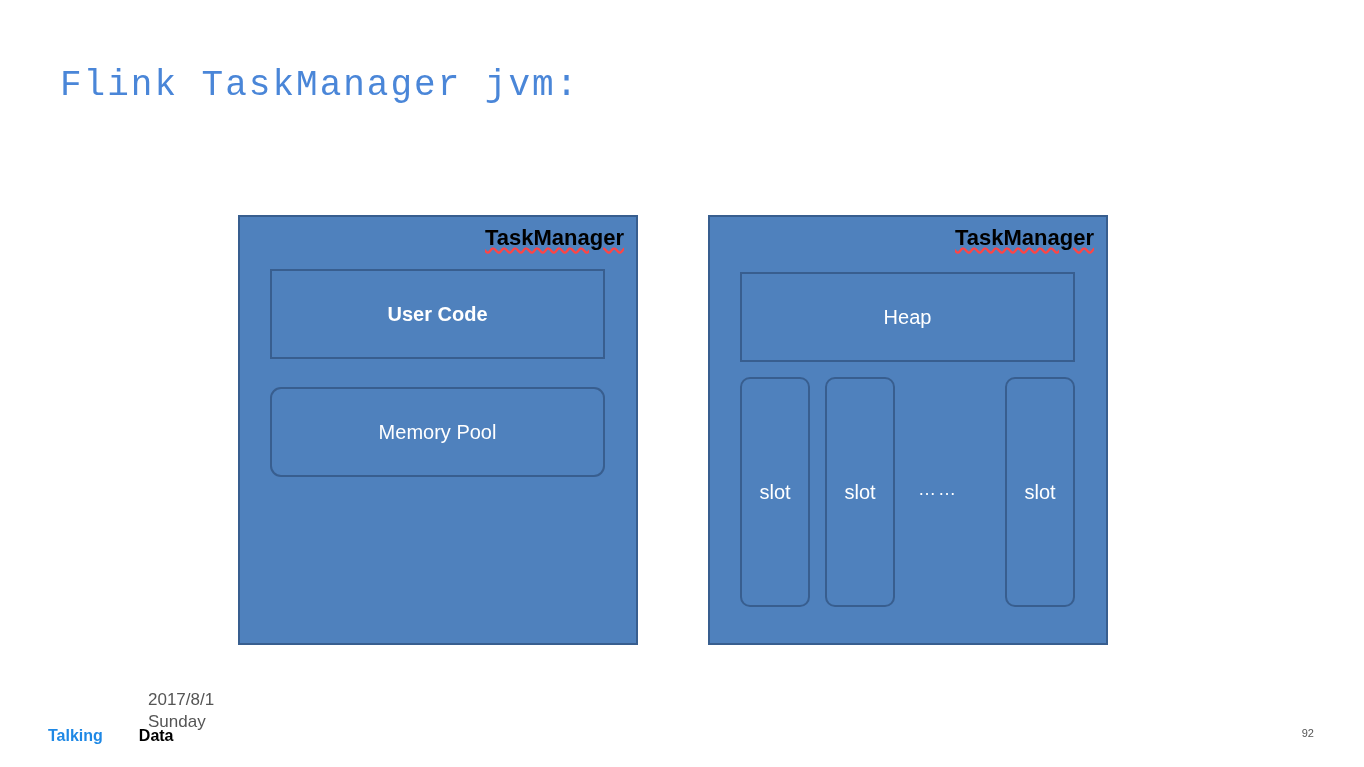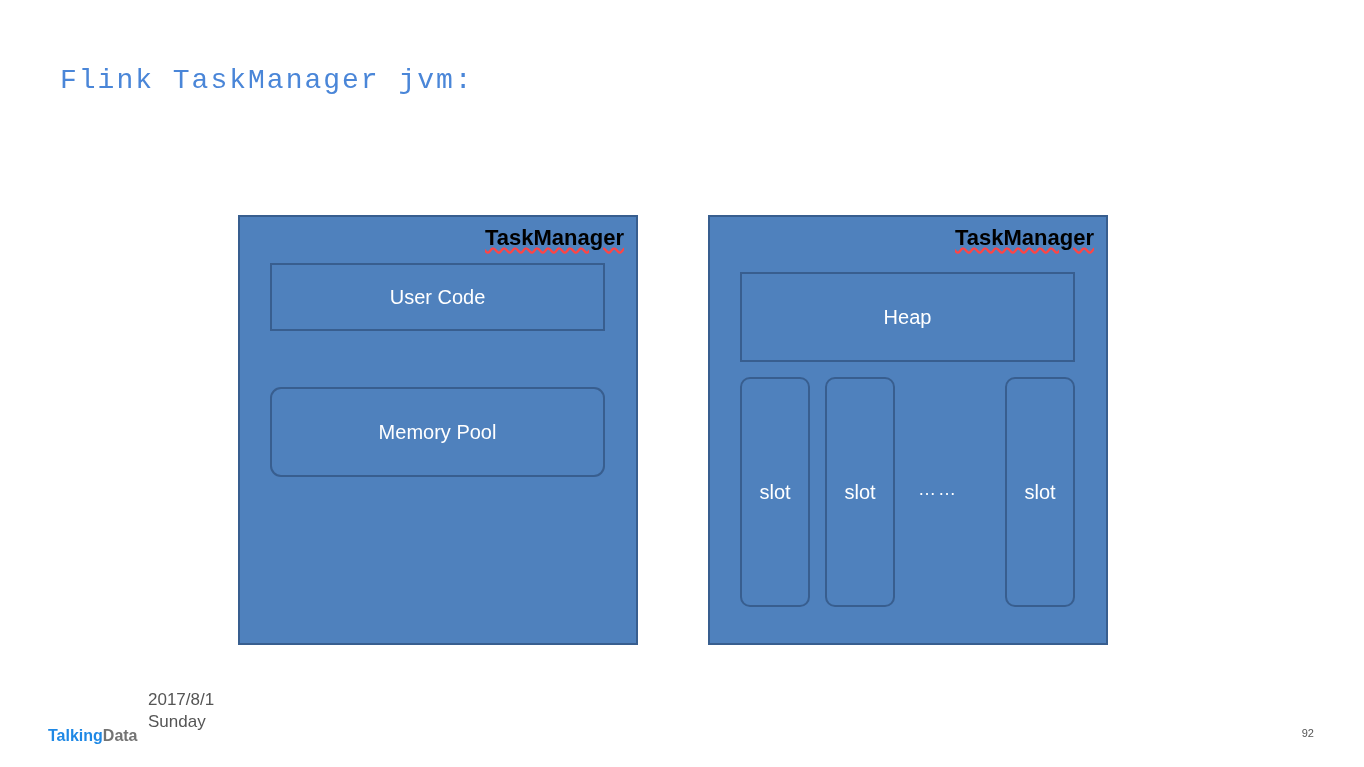--- a/index.html
+++ b/index.html
@@ -14,21 +14,21 @@
       background: #ffffff;
       font-family: 'Microsoft YaHei', 'SimSun', sans-serif;
       position: relative;
       overflow: hidden;
     }
     
     .slide-title {
       position: absolute;
       top: 65px;
       left: 60px;
-      font-size: 28px;
+      font-size: 36px;
       color: #4a86d8;
       font-family: 'Courier New', 'SimSun', monospace;
       letter-spacing: 2px;
     }
     
     .diagram-container {
       position: absolute;
       top: 215px;
       left: 190px;
       display: flex;
@@ -61,24 +61,25 @@
       background: #4f81bd;
       border: 2px solid #385e8f;
       display: flex;
       align-items: center;
       justify-content: center;
       color: #ffffff;
       font-size: 20px;
     }
     
     .box1-row1 {
-      top: 46px;
+      top: 52px;
       left: 30px;
       width: 335px;
-      height: 68px;
+      height: 90px;
+      font-weight: bold;
     }
     
     .box1-row2 {
       top: 170px;
       left: 30px;
       width: 335px;
       height: 90px;
       border-radius: 11px;
     }
     
@@ -130,21 +131,22 @@
       left: 48px;
       font-size: 16px;
       font-weight: bold;
     }
     
     .logo-talking {
       color: #1e88e5;
     }
     
     .logo-data {
-      color: #737373;
+      color: #000000;
+      padding-left: 36px;
     }
     
     .footer-date {
       position: absolute;
       bottom: 34px;
       left: 148px;
       font-size: 17px;
       color: #555555;
       line-height: 1.3;
     }

